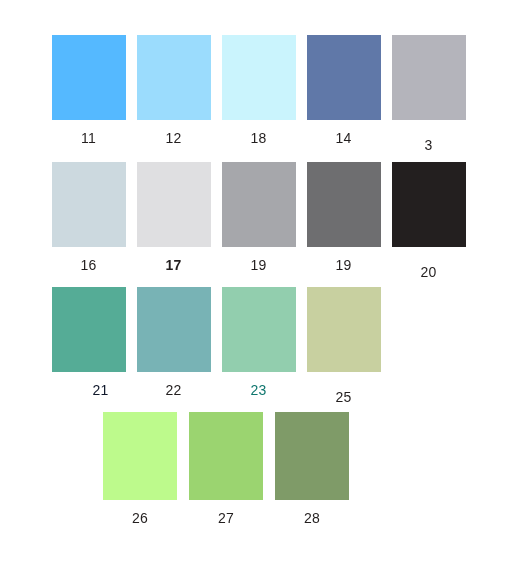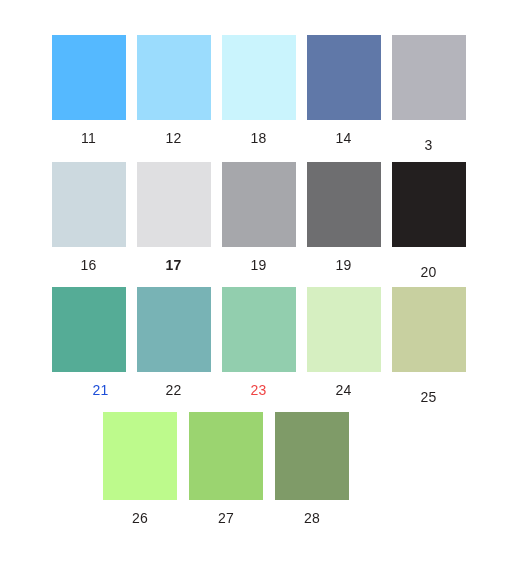--- a/index.html
+++ b/index.html
@@ -106,33 +106,29 @@
     </div>
     <div class="swatch-cell">
       <span class="swatch-chip" style="background-color: rgb(35, 31, 31);"></span>
       <span class="swatch-label label-low" style="color: rgb(35, 31, 31); text-align: right;">20</span>
     </div>
   </div>
 
   <div class="swatch-row" id="row-3">
     <div class="swatch-cell">
       <span class="swatch-chip" style="background-color: rgb(85, 172, 150);"></span>
-      <span class="swatch-label" style="color: #1d4ed8; margin-left: 24px;">21</span>
+      <span class="swatch-label" style="color: #0f172a; margin-left: 24px;">21</span>
     </div>
     <div class="swatch-cell">
       <span class="swatch-chip" style="background-color: rgb(120, 179, 181);"></span>
       <span class="swatch-label" style="color: rgb(35, 31, 31);">22</span>
     </div>
     <div class="swatch-cell">
       <span class="swatch-chip" style="background-color: rgb(146, 206, 174);"></span>
-      <span class="swatch-label" style="color: #ef4444;">23</span>
-    </div>
-    <div class="swatch-cell">
-      <span class="swatch-chip" style="background-color: rgb(214, 239, 193);"></span>
-      <span class="swatch-label" style="color: rgb(35, 31, 31);">24</span>
+      <span class="swatch-label" style="color: #0f766e;">23</span>
     </div>
     <div class="swatch-cell">
       <span class="swatch-chip" style="background-color: rgb(200, 208, 160);"></span>
       <span class="swatch-label label-low" style="color: rgb(35, 31, 31);">25</span>
     </div>
   </div>
 
   <div class="swatch-row" id="row-4">
     <div class="swatch-cell">
       <span class="swatch-chip" style="background-color: rgb(189, 250, 140);"></span>

